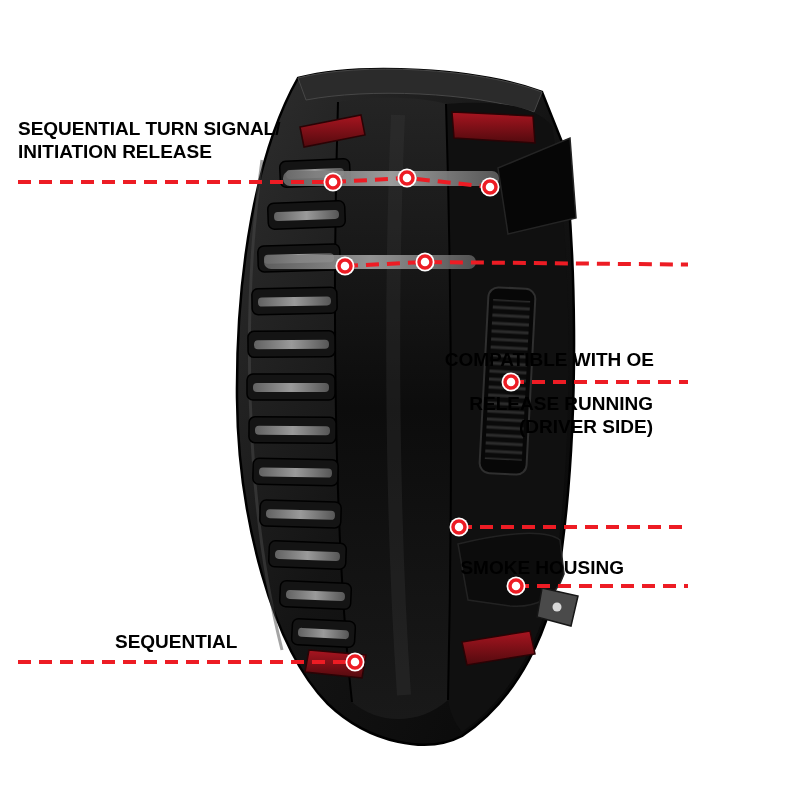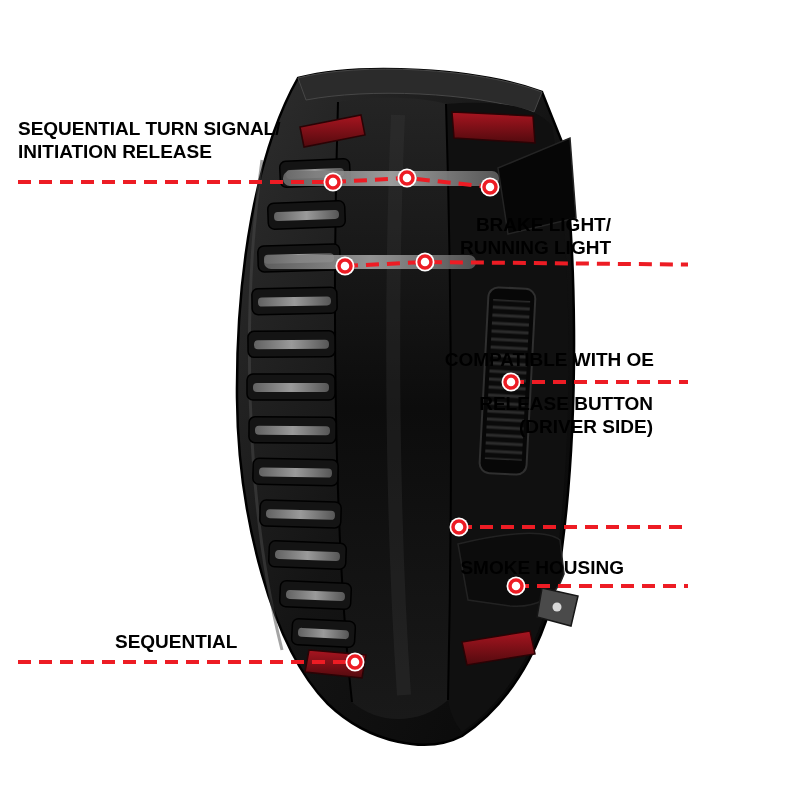--- a/index.html
+++ b/index.html
@@ -190,31 +190,27 @@
           <circle class="mring" cx="355" cy="662" r="6"></circle>
         </g>
     </g>
   </svg>
 
   <div class="lbl" style="left:18px;top:117px;">
     <span>SEQUENTIAL TURN SIGNAL/</span>
     <span>INITIATION RELEASE</span>
   </div>
 
-  <div class="lbl r" style="right:77px;top:213px;">
-    <span>BRAKE LIGHT/</span>
-    <span>RUNNING LIGHT</span>
-  </div>
 
   <div class="lbl r" style="right:34px;top:348px;">
     <span>COMPATIBLE WITH OE</span>
   </div>
 
   <div class="lbl r" style="right:35px;top:392px;">
-    <span>RELEASE BUTTON</span>
+    <span>RELEASE RUNNING</span>
     <span>(DRIVER SIDE)</span>
   </div>
 
 
   <div class="lbl r" style="right:64px;top:556px;">
     <span>SMOKE HOUSING</span>
   </div>
 
   <div class="lbl" style="left:115px;top:630px;">
     <span>SEQUENTIAL</span>

